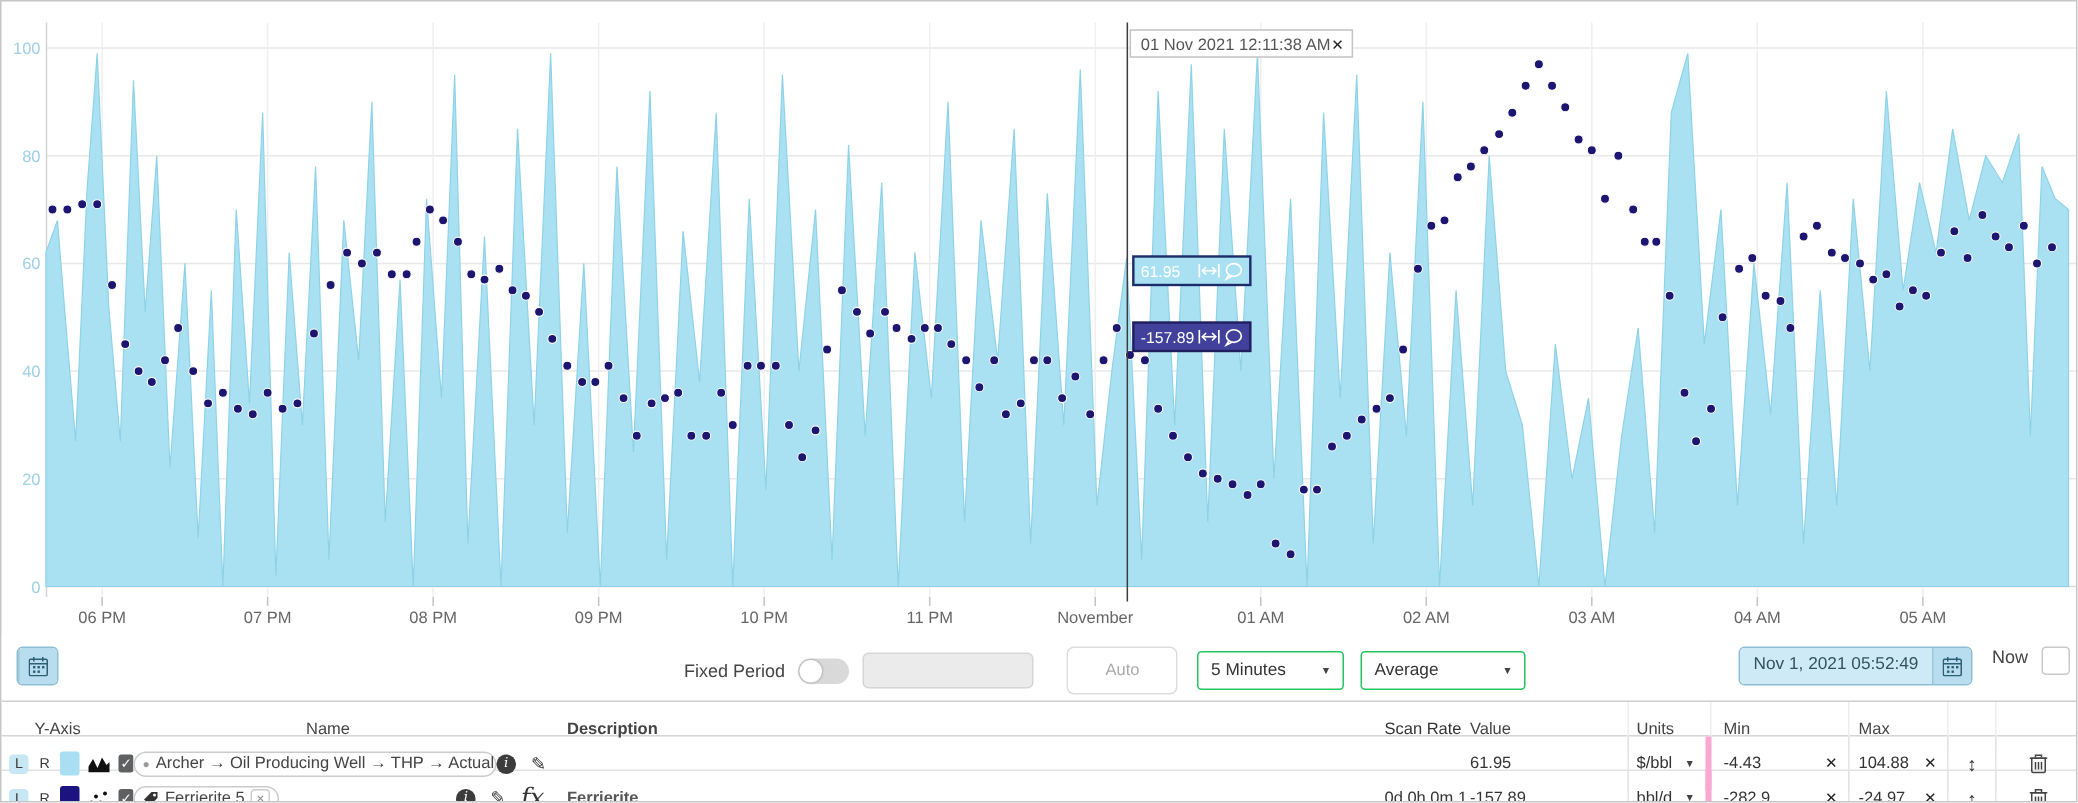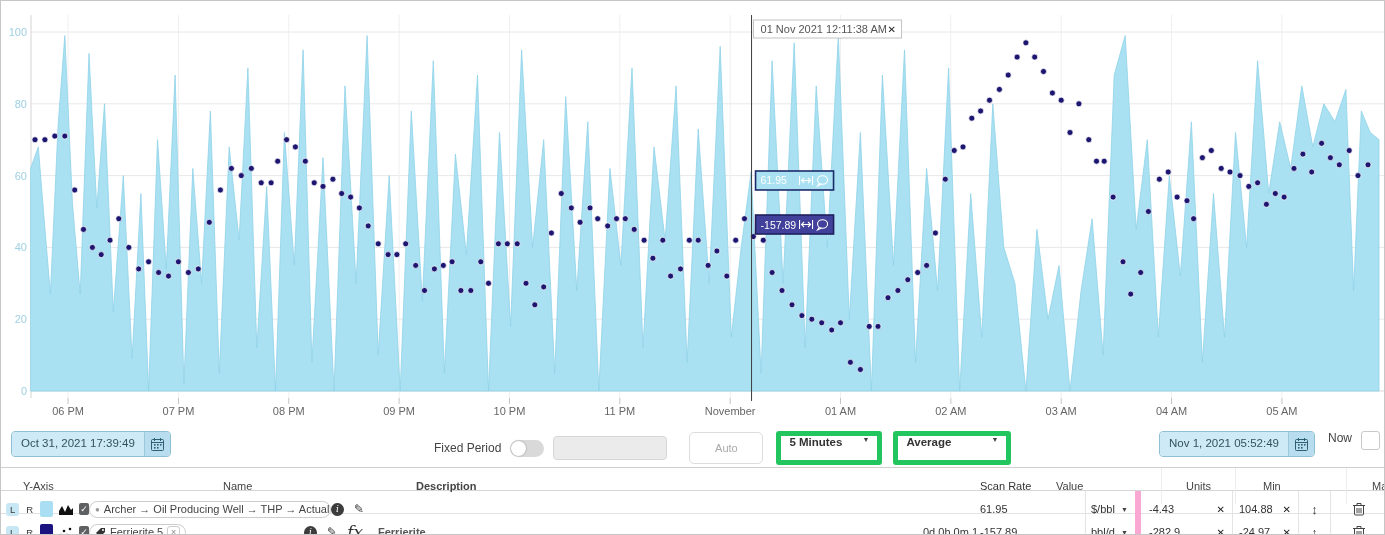--- a/index.html
+++ b/index.html
@@ -10,48 +10,48 @@
   }
   svg{font-family:"Liberation Sans","DejaVu Sans",sans-serif;}
   #chart-svg{position:absolute;top:0;left:0;}
 
   
   .controls{position:absolute;top:422px;left:0;width:1385px;height:44px;background:#fff;}
   .datectl{display:flex;align-items:stretch;height:24px;border:1px solid #8fbfd4;border-radius:4px;overflow:hidden;}
   .dateval{background:#cdeaf6;color:#33525e;font-size:11.5px;line-height:22px;padding:0 9px;white-space:nowrap;}
   .calbtn{background:#b7ddee;border-left:1px solid #9cc8db;width:25px;display:flex;align-items:center;justify-content:center;cursor:pointer;}
   .ctl-left{position:absolute;left:10px;top:8px;}
-  .midgroup{position:absolute;left:433px;top:8px;display:flex;align-items:center;}
+  .midgroup{position:absolute;left:455px;top:8px;display:flex;align-items:center;}
   .fplabel{font-size:12px;color:#444;margin-right:9px;}
   .toggle{width:34px;height:17px;border-radius:9px;background:#d9d9d9;position:relative;display:inline-block;cursor:pointer;margin-right:9px;}
   .knob{position:absolute;left:1px;top:1px;width:15px;height:15px;border-radius:50%;background:#fff;box-shadow:0 0 2px rgba(0,0,0,.35);}
   .fpinput{width:112px;height:22px;background:#ebebeb;border:1px solid #d6d6d6;border-radius:4px;margin-right:22px;}
   .autobtn{width:72px;height:30px;border:1px solid #ddd;border-radius:5px;color:#a9a9a9;font-size:11px;display:flex;align-items:center;justify-content:center;cursor:pointer;margin-right:13px;background:#fff;}
-  .sel{height:24px;border:5px solid #22c55e;border-radius:3px;background:#fff;display:flex;justify-content:space-between;padding:0 8px;font-size:11.5px;color:#333;cursor:pointer;font-weight:bold;}
+  .sel{height:24px;border:1px solid #22c55e;border-radius:3px;background:#fff;display:flex;align-items:center;justify-content:space-between;padding:0 8px;font-size:11.5px;color:#333;cursor:pointer;}
   .sel.s1{width:80px;margin-right:11px;}
   .sel.s2{width:92px;}
   .selcaret{font-size:7px;color:#444;margin-left:6px;}
   .rightgroup{position:absolute;right:6px;top:8px;display:flex;}
   .nowlabel{font-size:12px;color:#444;margin:0 9px 0 13px;}
   .nowcb{width:17px;height:17px;border:1px solid #c9c9c9;border-radius:3px;background:#fff;cursor:pointer;}
 
   
   .table{position:absolute;top:466px;left:0;width:1385px;border-top:1px solid #cfcfcf;font-size:11px;}
   .tr{display:grid;grid-template-columns:88px 284px 528px 75px 110px 55px 92px 66px 32px 55px;height:22px;border-bottom:1px solid #e2e2e2;align-items:stretch;}
-  .tr.thead{color:#444;border-bottom:1px solid #d6d6d6;gap:19px;}
+  .tr.thead{color:#444;border-bottom:1px solid #d6d6d6;}
   .td,.th{display:flex;align-items:center;box-sizing:border-box;overflow:hidden;white-space:nowrap;}
   .th.c-ctrl{padding-left:22px;}
   .th.c-name{padding-left:115px;}
   .c-desc{padding-left:5px;color:#555;font-weight:bold;}
   .th.c-desc{color:#444;}
   .c-scan{padding:18px;}
   .scan-inner{width:62px;height:100%;display:flex;align-items:center;box-sizing:border-box;padding:0 4px;background:#bae29b;color:#333;}
   .thead .scan-inner{background:#a6d679;}
   .c-value{padding-left:4px;border-right:1px solid #e4e4e4;}
-  .c-units{padding-left:5px;border-right:6px solid #f9a8d4;justify-content:space-between;padding-right:7px;cursor:pointer;}
+  .c-units{padding-left:5px;border-right:4px solid #f9a8d4;justify-content:space-between;padding-right:7px;cursor:pointer;}
   .c-min,.c-max{border-right:1px solid #e4e4e4;justify-content:space-between;padding-right:7px;}
   .c-min{padding-left:8px;}
   .c-max{padding-left:6px;}
   .c-ud{border-right:1px solid #e4e4e4;justify-content:center;}
   .c-trash{justify-content:center;}
   .thead .c-value,.thead .c-units,.thead .c-min,.thead .c-max,.thead .c-ud{border-right:1px solid #ededed;}
   .clearx{font-weight:bold;color:#222;font-size:10px;cursor:pointer;}
   .ud{font-size:13px;color:#333;cursor:pointer;}
   .caret{font-size:7px;color:#444;}
   .c-ctrl{padding-left:5px;gap:5px;}
@@ -299,21 +299,20 @@
       </g>
       <g stroke="#fff" stroke-width="1.1" fill="none">
         <ellipse cx="821.5554354944334" cy="223.00476873570346" rx="5" ry="4.2"></ellipse>
         <path d="M818.0554354944334 226.50476873570346 L816.5554354944334 229.00476873570346 L820.5554354944334 227.00476873570346"></path>
       </g>
     </g>
   </svg>
 
 <div class="controls">
   <div class="datectl ctl-left">
-    <div class="dateval">Oct 31, 2021 17:39:49</div>
     <div class="calbtn">
       <svg width="13" height="13" viewBox="0 0 13 13">
           <rect x="0.5" y="1.5" width="12" height="11" rx="1" fill="none" stroke="#2f5f73"></rect>
           <line x1="0.5" y1="4.5" x2="12.5" y2="4.5" stroke="#2f5f73"></line>
           <line x1="3.5" y1="0" x2="3.5" y2="3" stroke="#2f5f73"></line>
           <line x1="9.5" y1="0" x2="9.5" y2="3" stroke="#2f5f73"></line>
           <rect x="3" y="6" width="1.6" height="1.6" fill="#2f5f73"></rect>
           <rect x="6" y="6" width="1.6" height="1.6" fill="#2f5f73"></rect>
           <rect x="9" y="6" width="1.6" height="1.6" fill="#2f5f73"></rect>
           <rect x="3" y="9" width="1.6" height="1.6" fill="#2f5f73"></rect>

